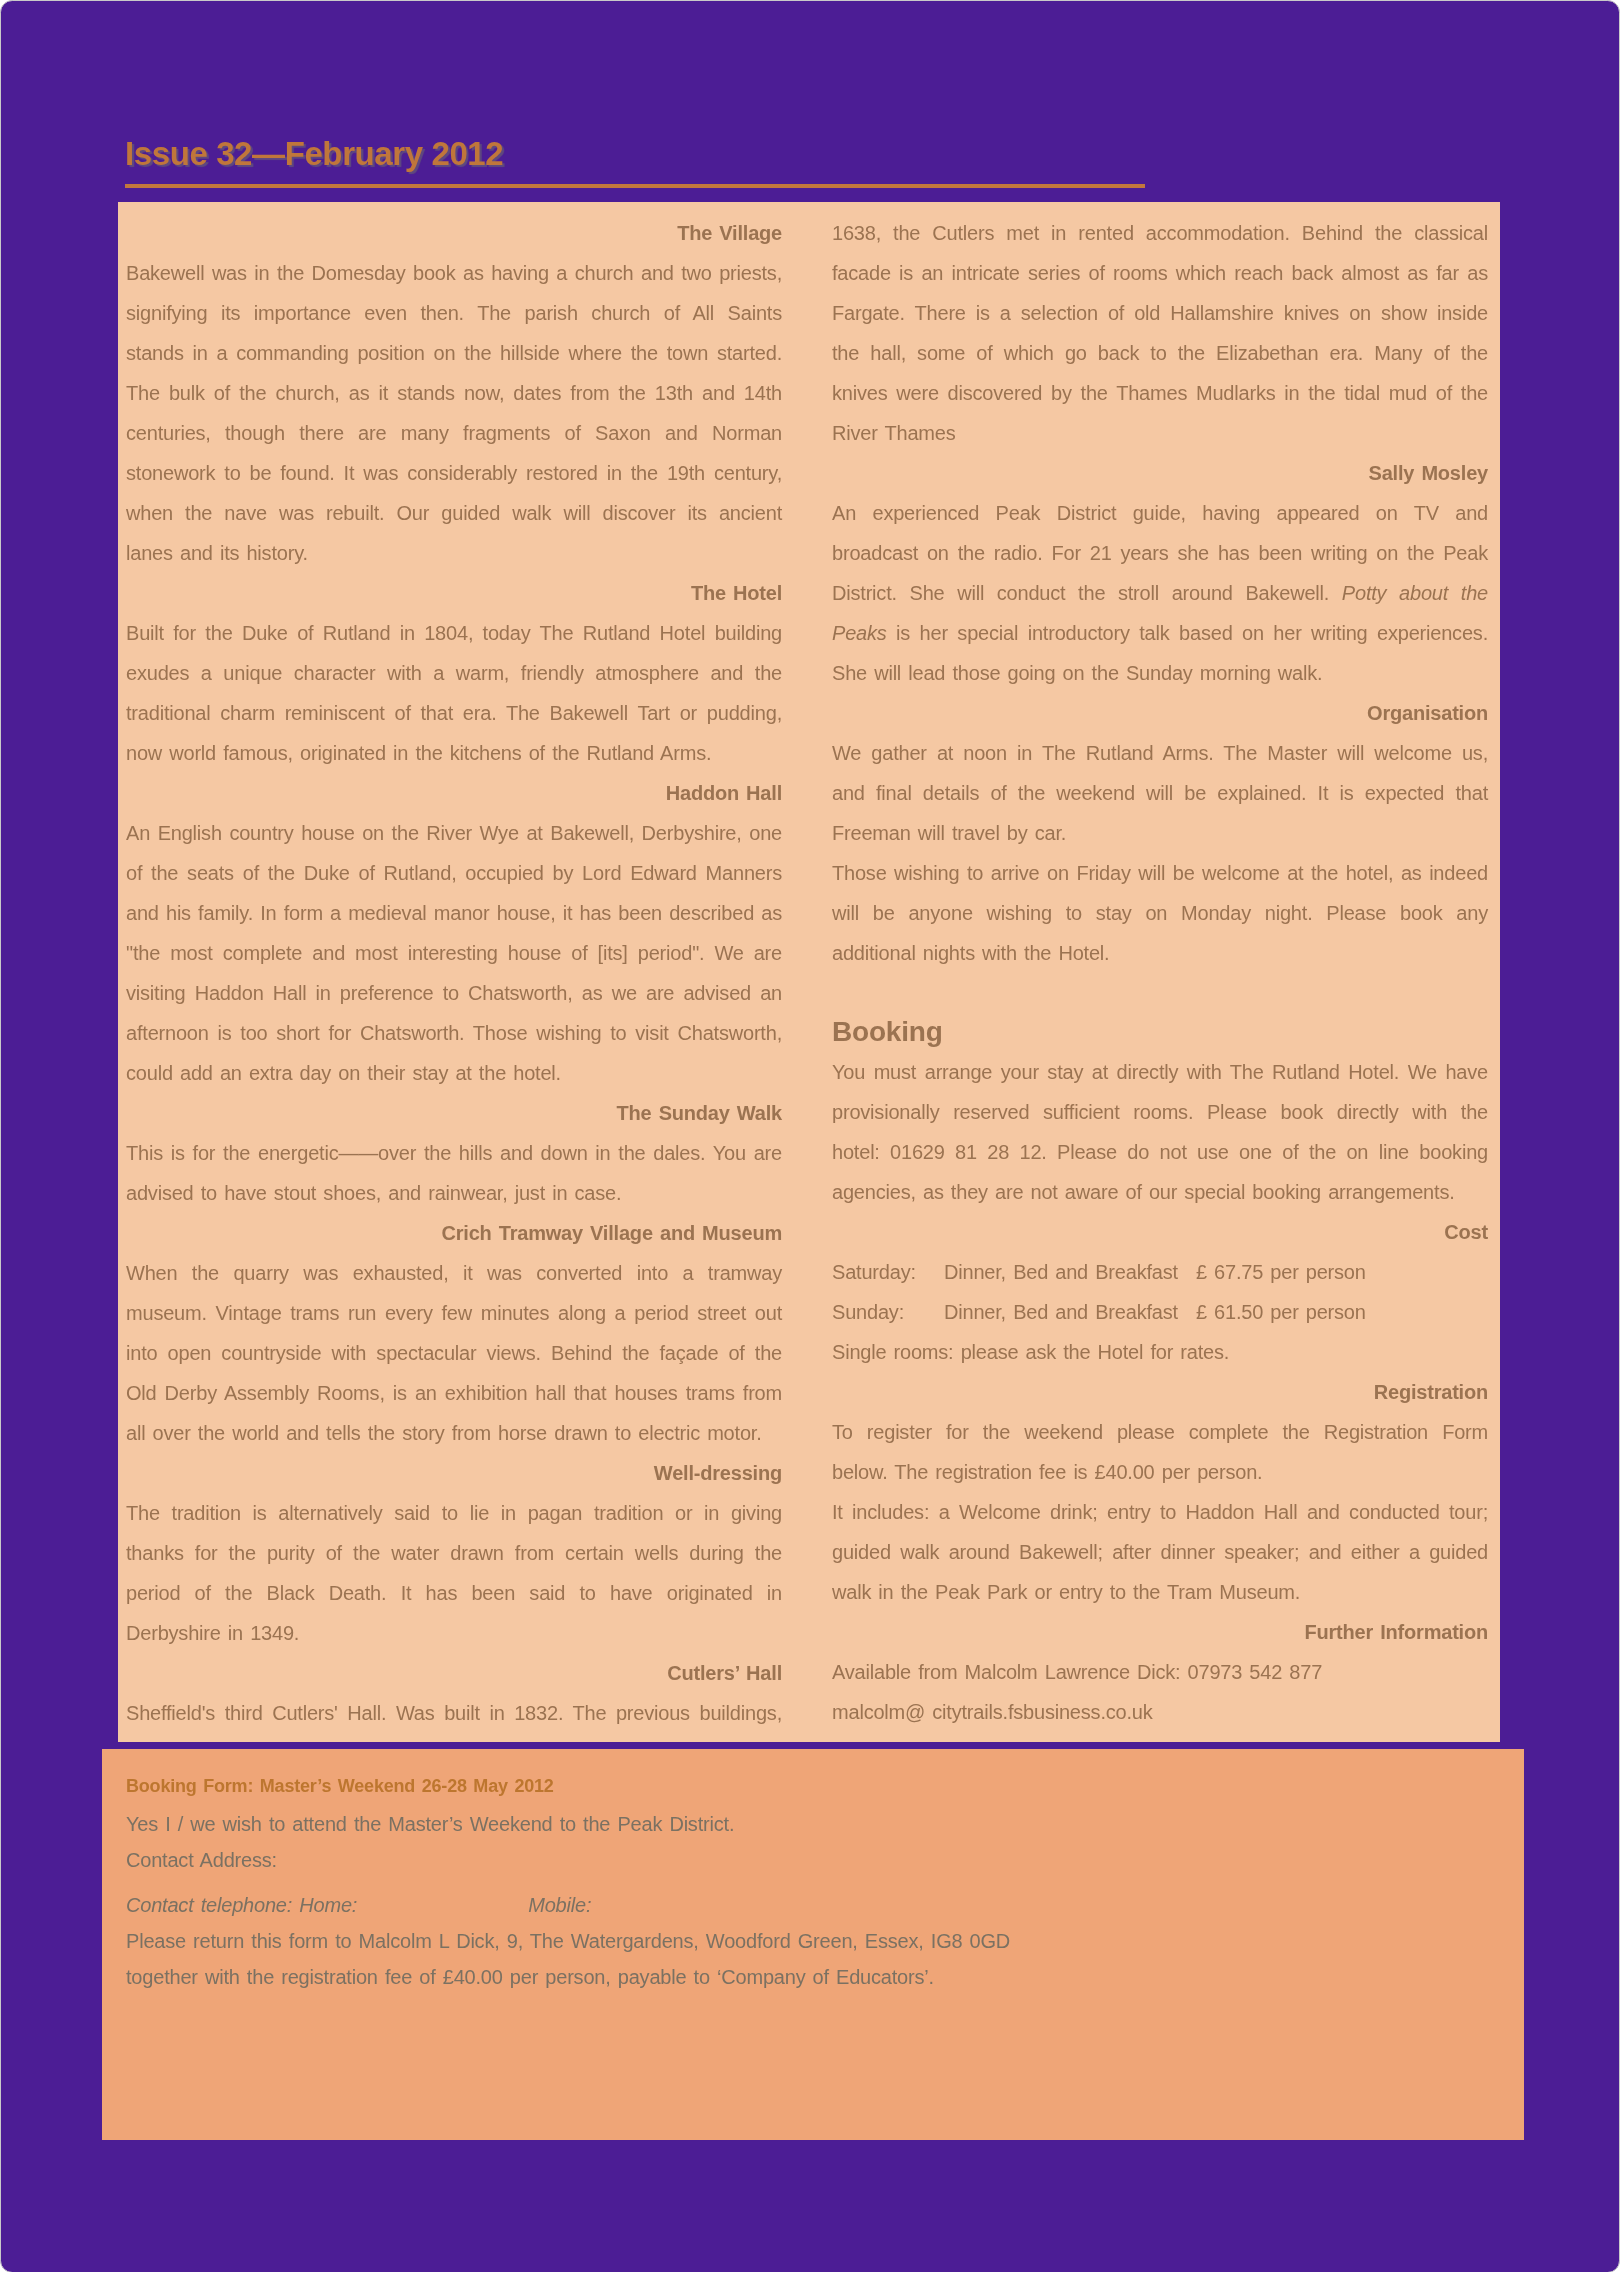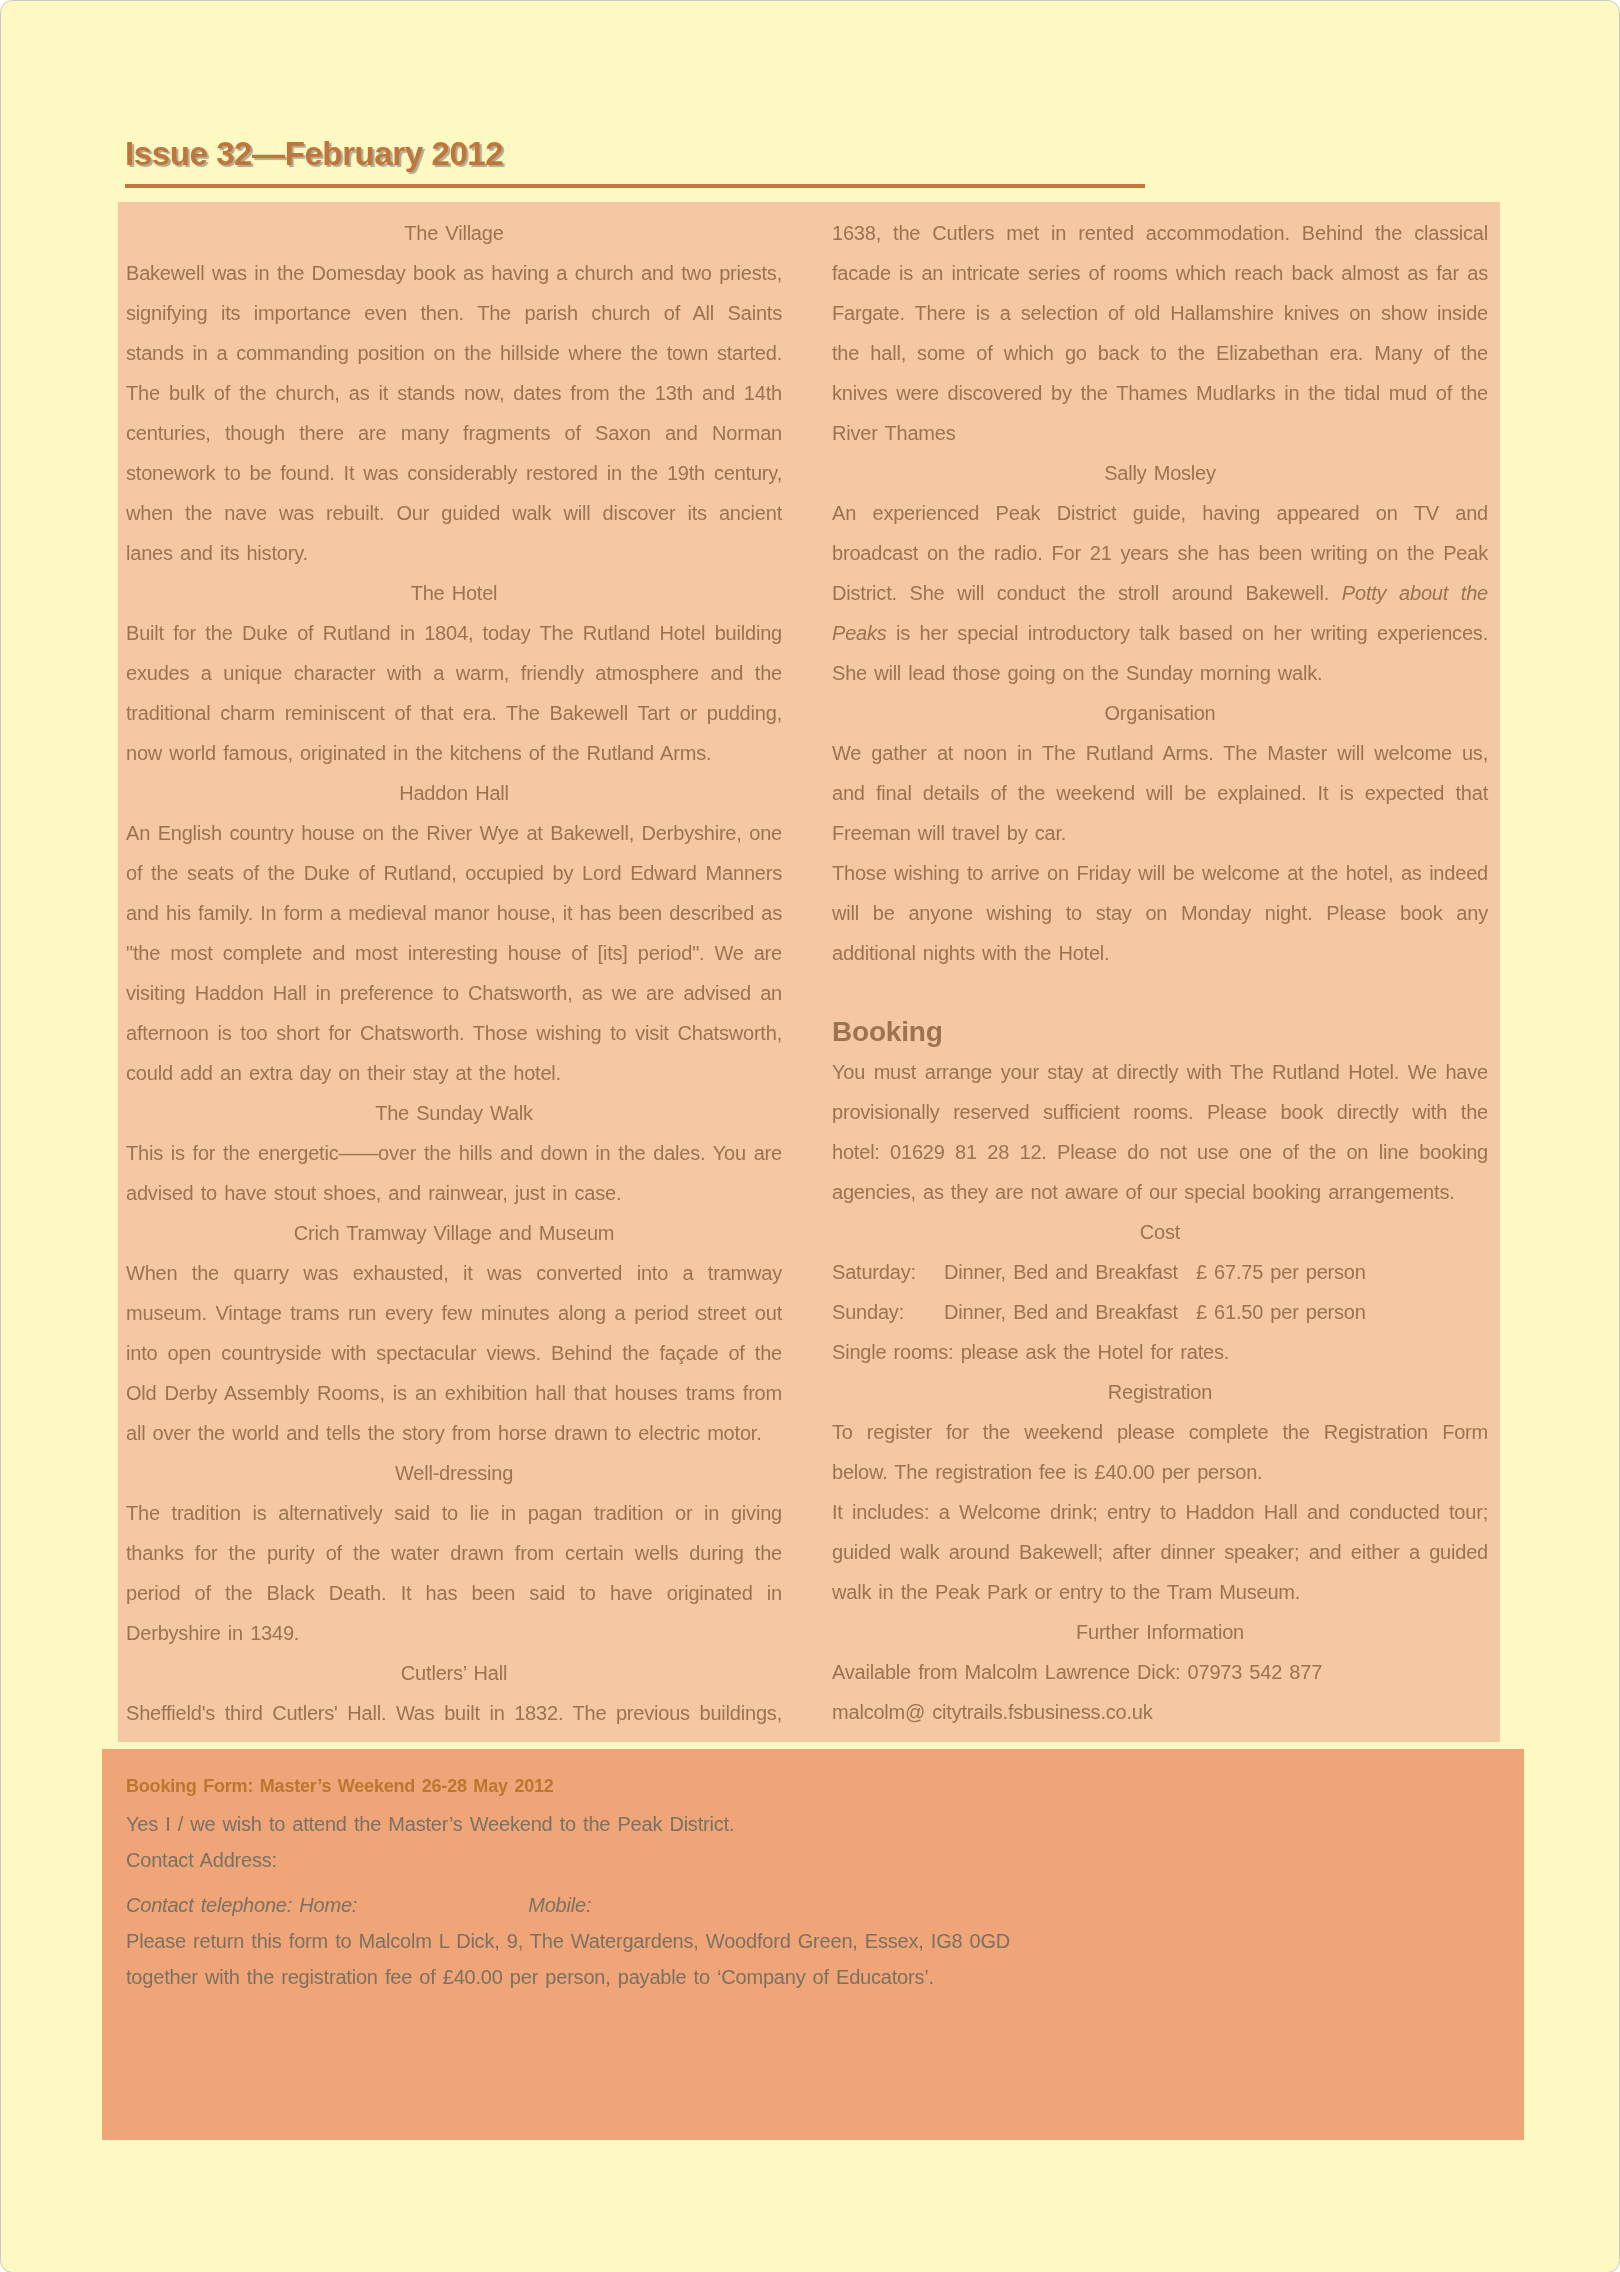--- a/index.html
+++ b/index.html
@@ -1,19 +1,19 @@
 <!DOCTYPE html>
 <html lang="en" style="font-size:14px"><head>
 <meta charset="utf-8">
 <style>
   html, body { margin:0; padding:0; background:#ffffff; }
   .page {
     position:relative;
     width:1620px; height:2273px;
-    background:#fef9c3;
+    background:#4c1d95;
     border:1.8px solid #c9c9c9;
     border-radius:12.3px;
     box-sizing:border-box;
     overflow:hidden;
     font-family:"Liberation Sans", sans-serif;
   }
   .header-title {
     position:absolute; left:124px; top:134px;
     font-size:33px; font-weight:bold; color:#c0763b;
     letter-spacing:-0.4px;
@@ -35,21 +35,21 @@
   .columns { display:flex; gap:50px; }
   .col {
     width:656px;
     color:#9b7351;
     font-size:20px; line-height:40px;
     letter-spacing:-0.2px; word-spacing:1.8px;
     text-align:justify;
     hyphens:auto; -webkit-hyphens:auto;
   }
   .col p { margin:0; }
-  .col .h  { font-weight:normal; text-align:center; }
+  .col .h  { font-weight:bold; text-align:right; }
   .col .h1 { font-weight:bold; text-align:left; font-size:28px; margin-top:39px; }
   .col em  { font-style:italic; }
   .cost { text-align:left; white-space:nowrap; }
   .cost-day  { display:inline-block; width:112px; }
   .cost-desc { display:inline-block; width:252px; }
   .form-panel {
     position:absolute; left:101px; top:1748px;
     width:1422px; height:391px;
     background:#efa577;
     box-sizing:border-box;

